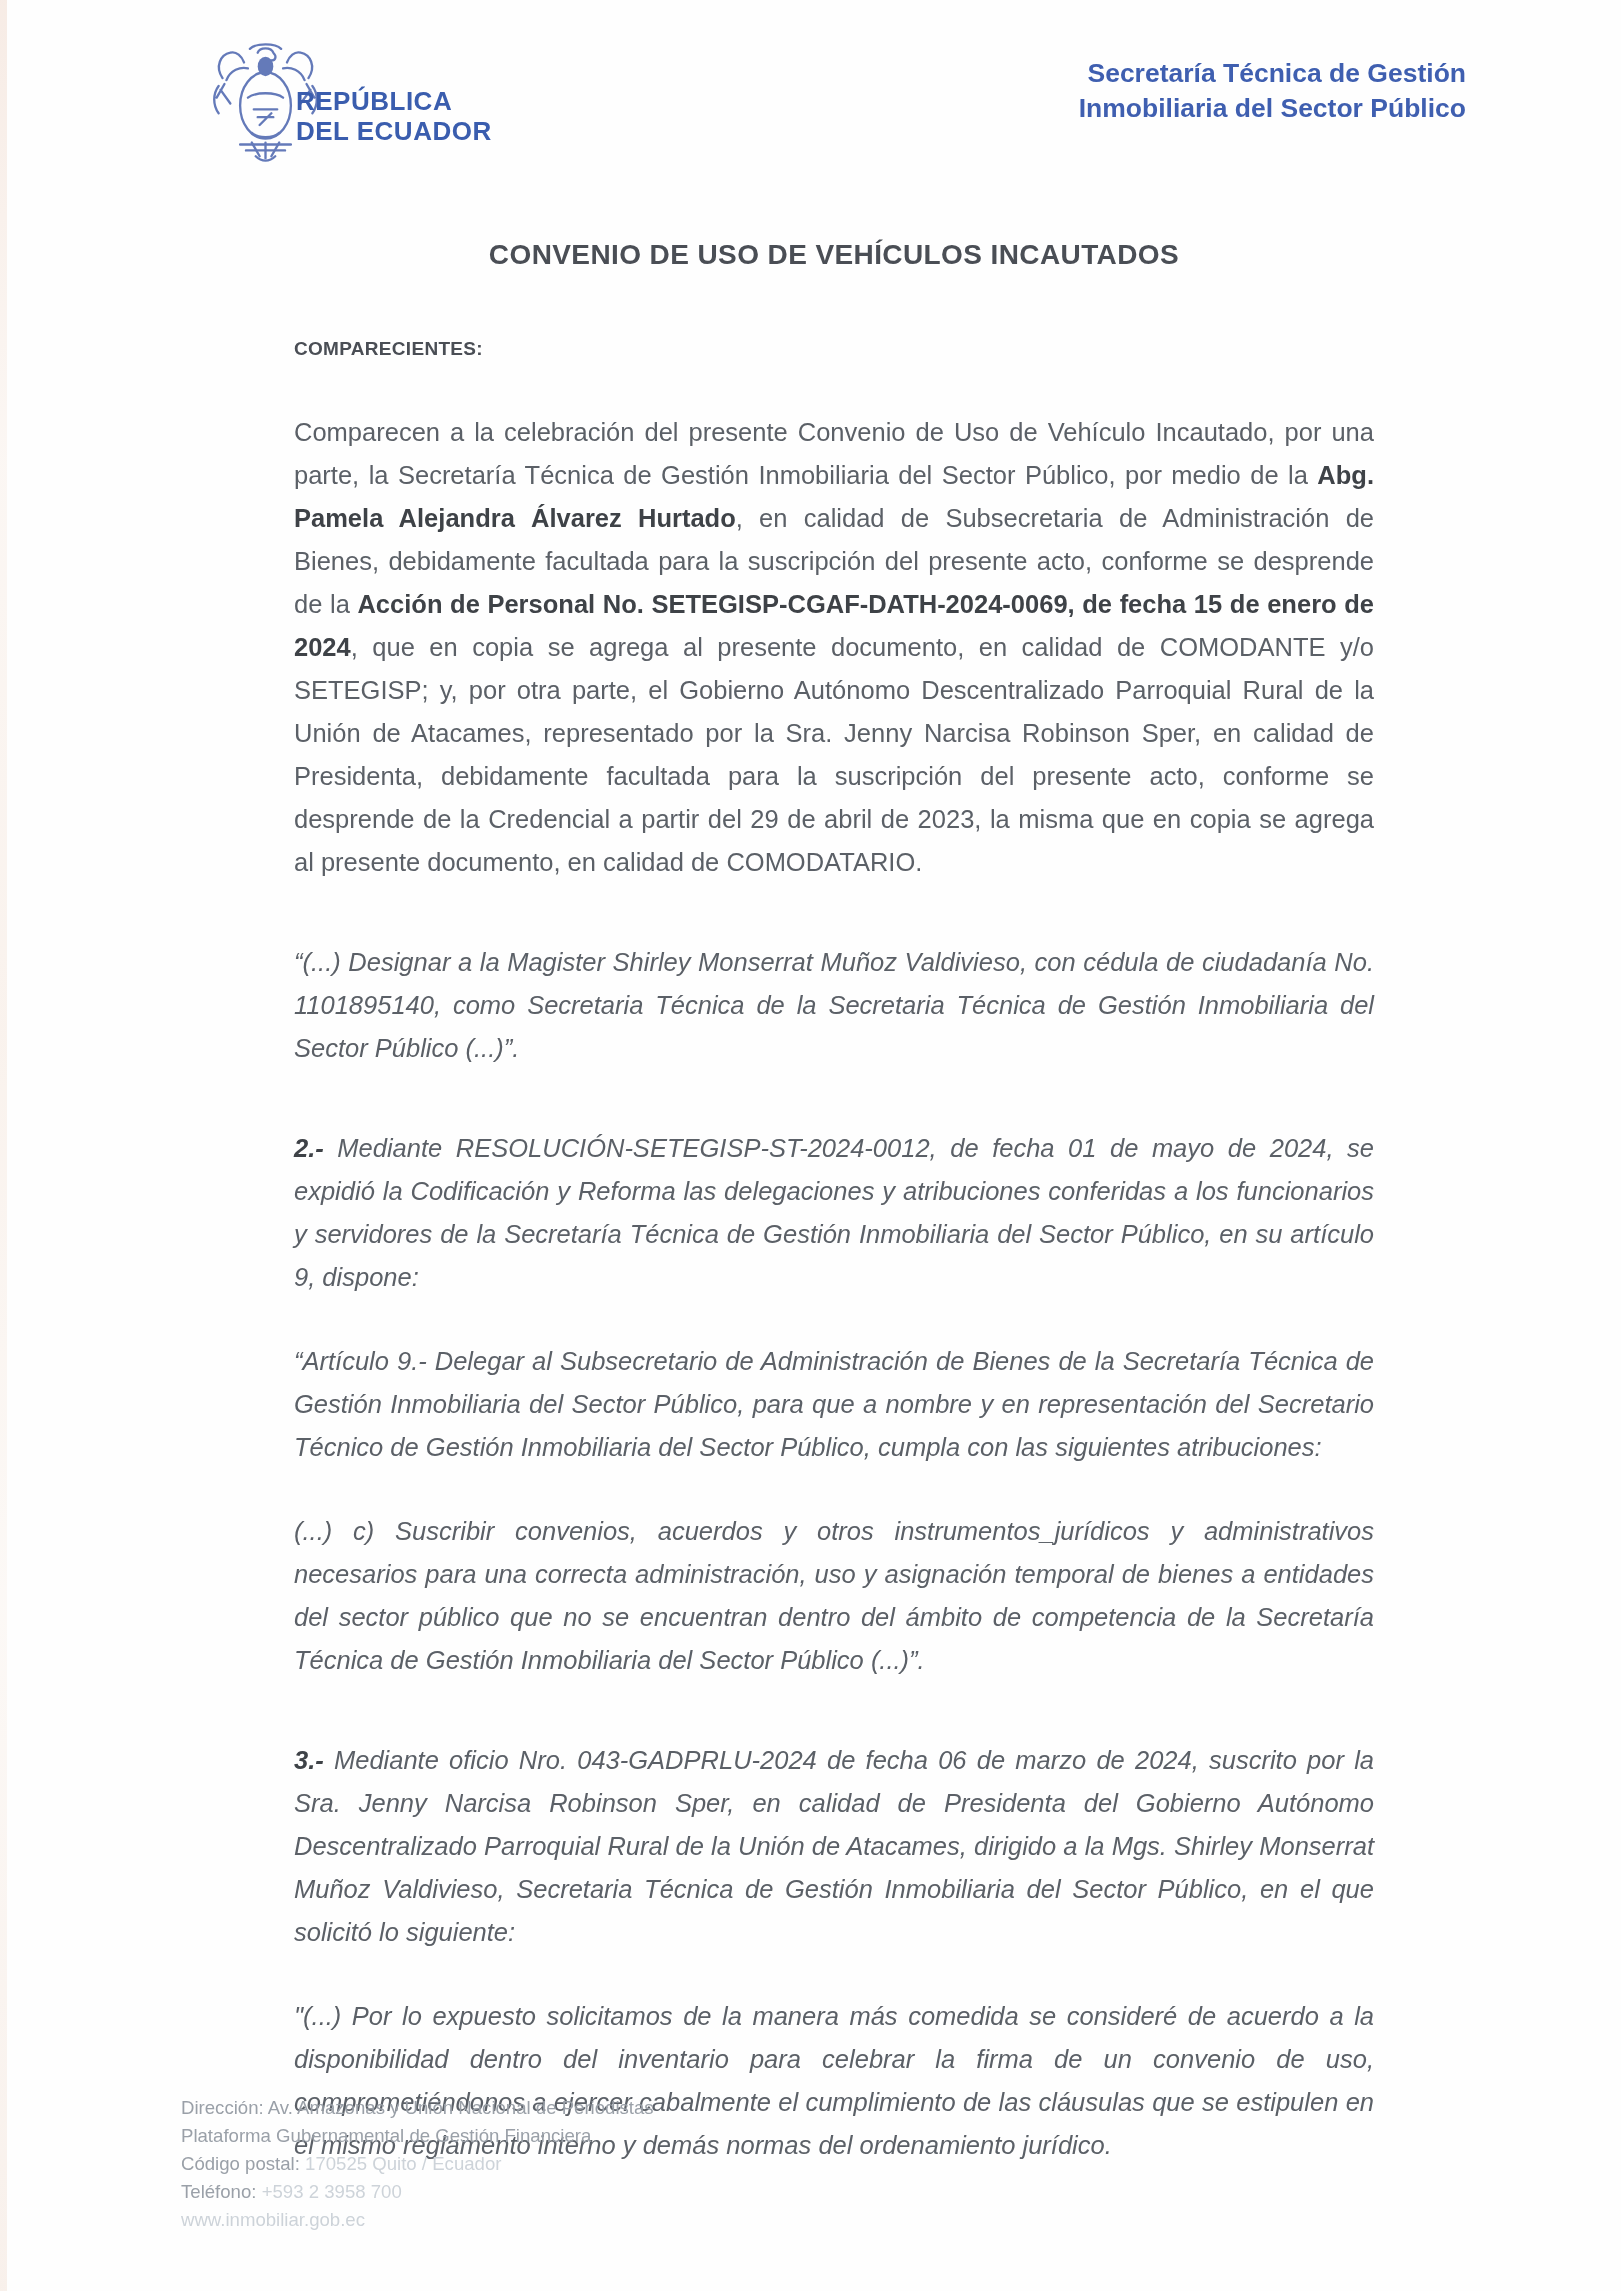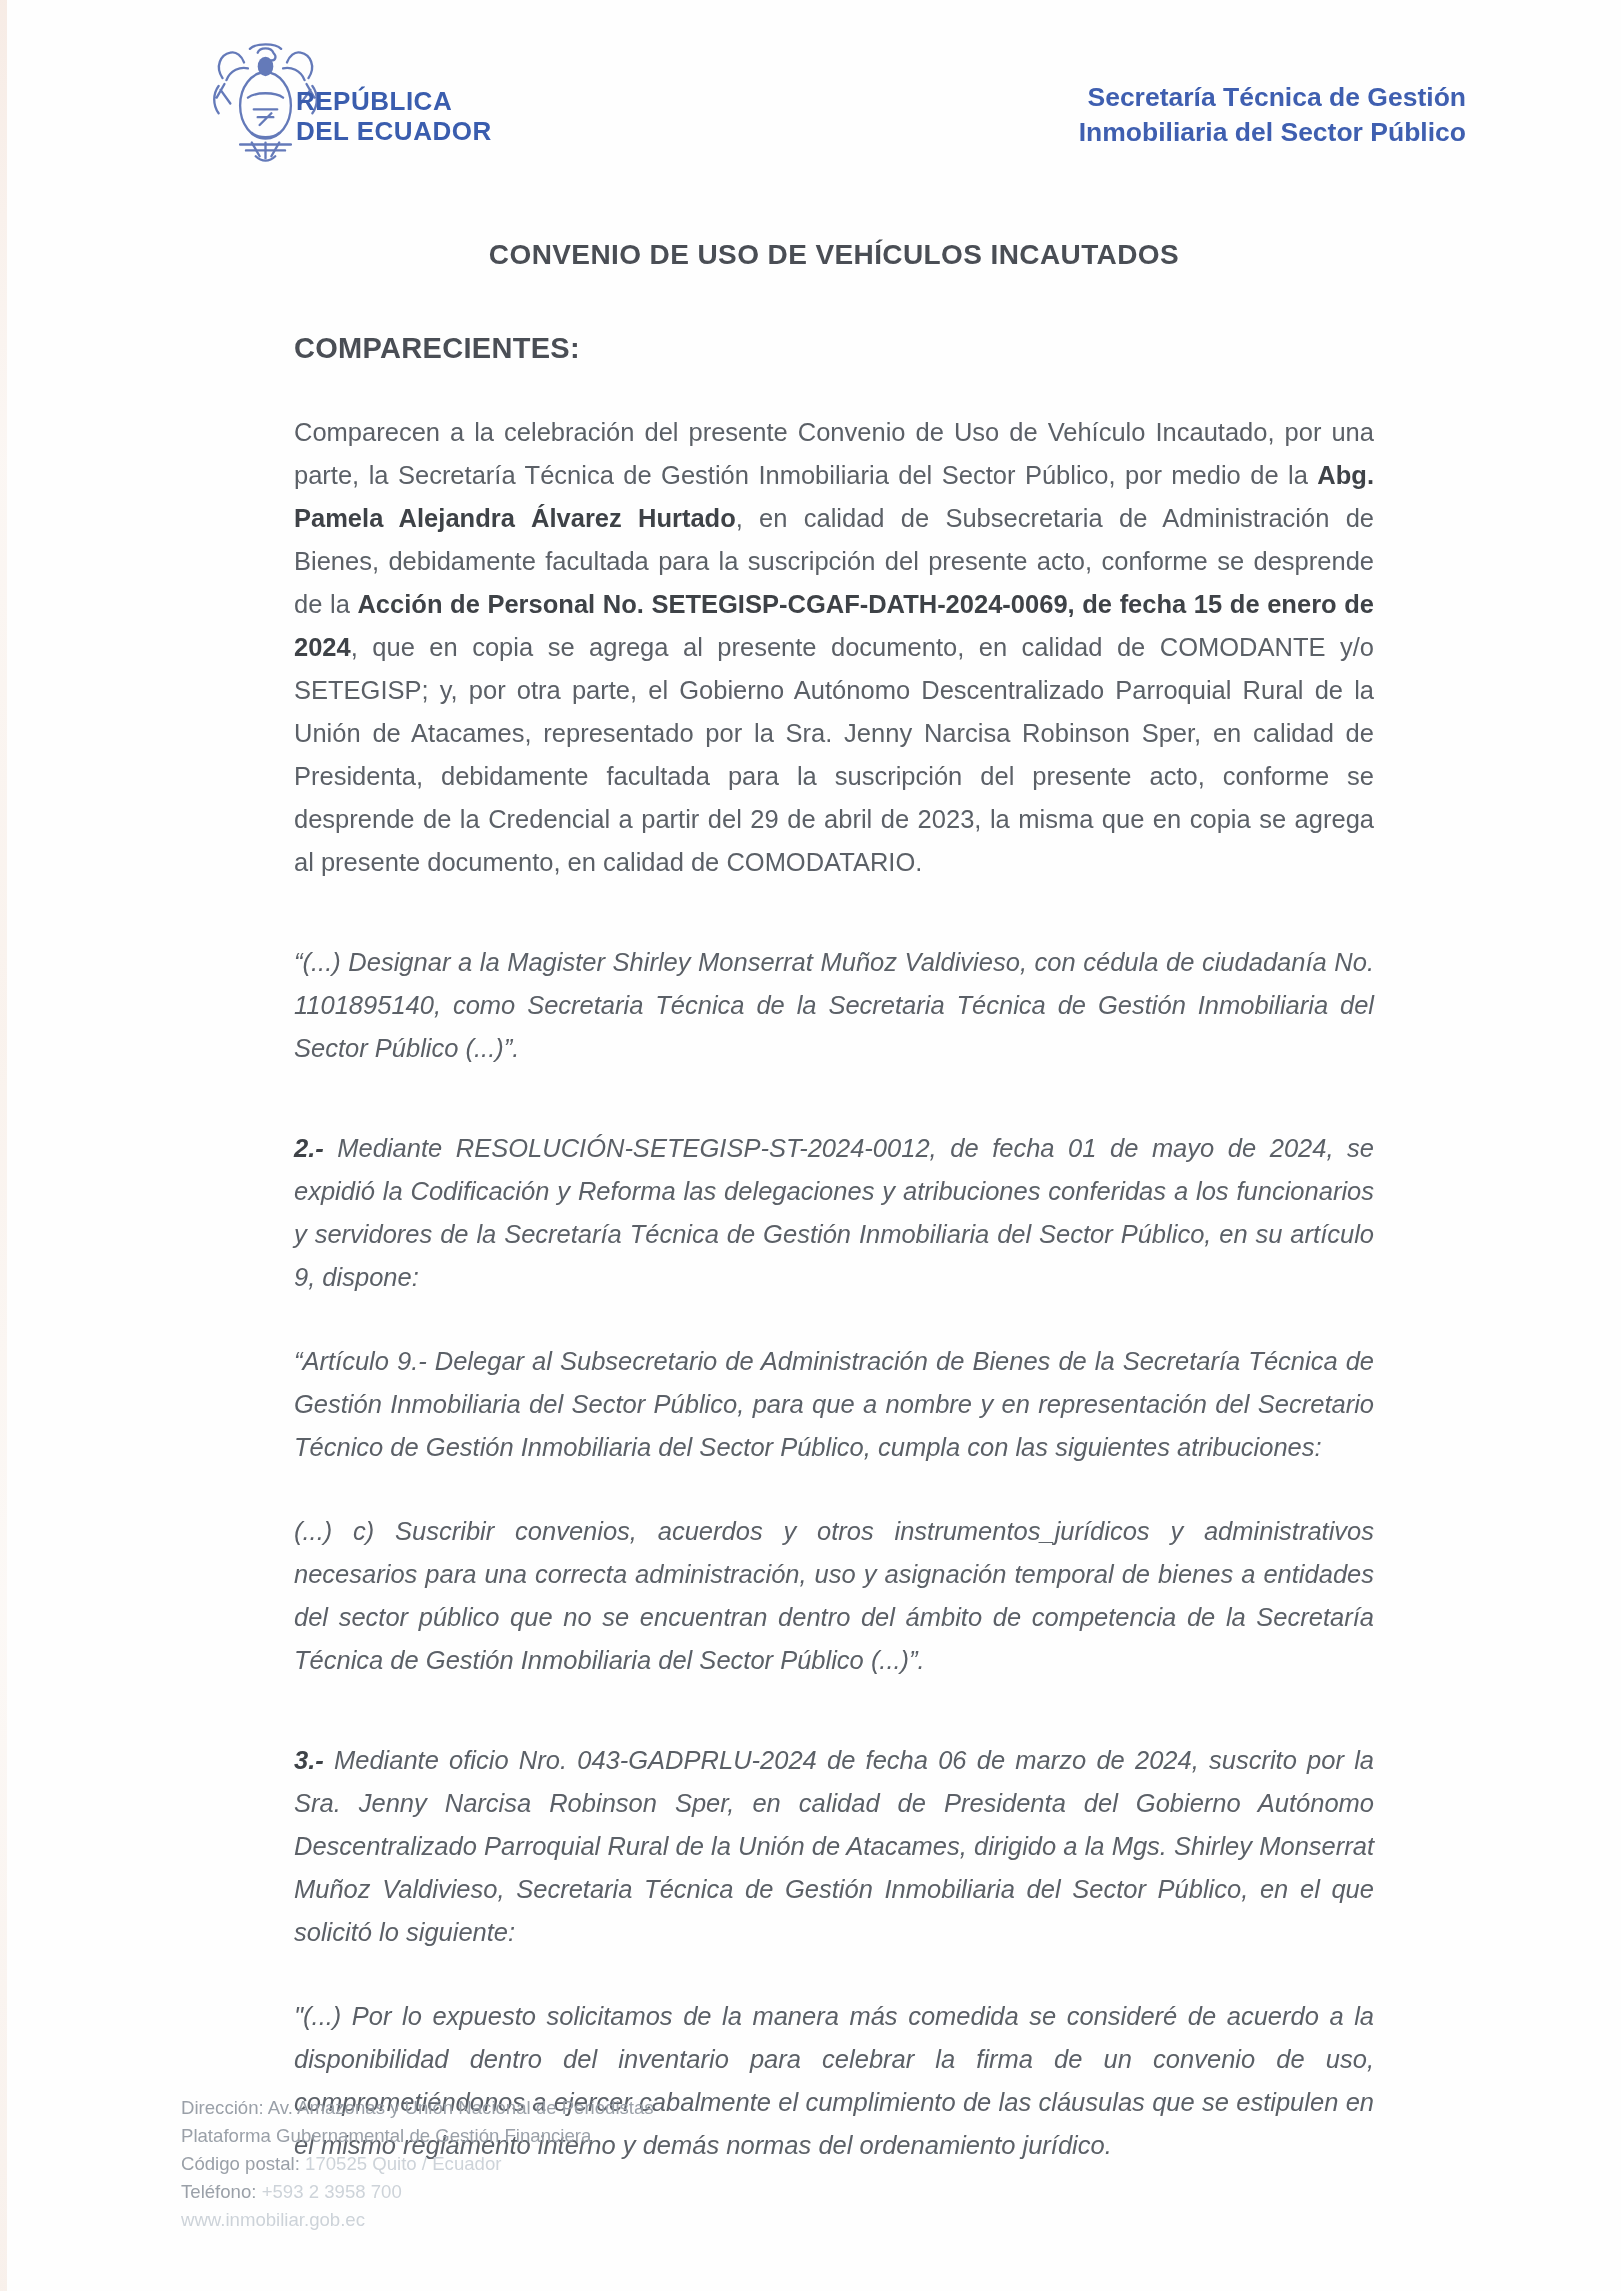--- a/index.html
+++ b/index.html
@@ -31,37 +31,37 @@
   }
   
   .crest{position:absolute;left:201px;top:41px;width:129px;height:125px;}
   .crest svg{width:100%;height:100%;}
   .crest-label{
     position:absolute;left:296px;top:86px;
     color:var(--accent-blue);
     font-weight:700;font-size:26px;line-height:30px;letter-spacing:0.5px;
   }
   .org-right{
-    position:absolute;right:155px;top:80px;
+    position:absolute;right:155px;top:56px;
     text-align:right;
     color:#3f5fb0;font-weight:700;font-size:26.5px;line-height:35px;
   }
   
   .content{
     position:absolute;left:294px;top:233px;width:1080px;
     font-size:25.5px;line-height:43px;
   }
   .doc-title{
     text-align:center;
     font-size:28px;font-weight:600;letter-spacing:0.4px;
     color:#4a4e55;
     margin:0 0 51px 0;
   }
   .sec-heading{
-    font-size:29px;font-weight:700;color:#4a4e55;letter-spacing:0.3px;
+    font-size:19px;font-weight:700;color:#4a4e55;letter-spacing:0.3px;
     margin:0 0 41px 0;
   }
   .para{
     text-align:justify;
     margin:0 0 41px 0;
   }
   .para .b{font-weight:700;color:var(--bold-ink);}
   .para .i{font-style:italic;}
   .quote{font-style:italic;}
   .gap-lg{margin-bottom:57px;}

